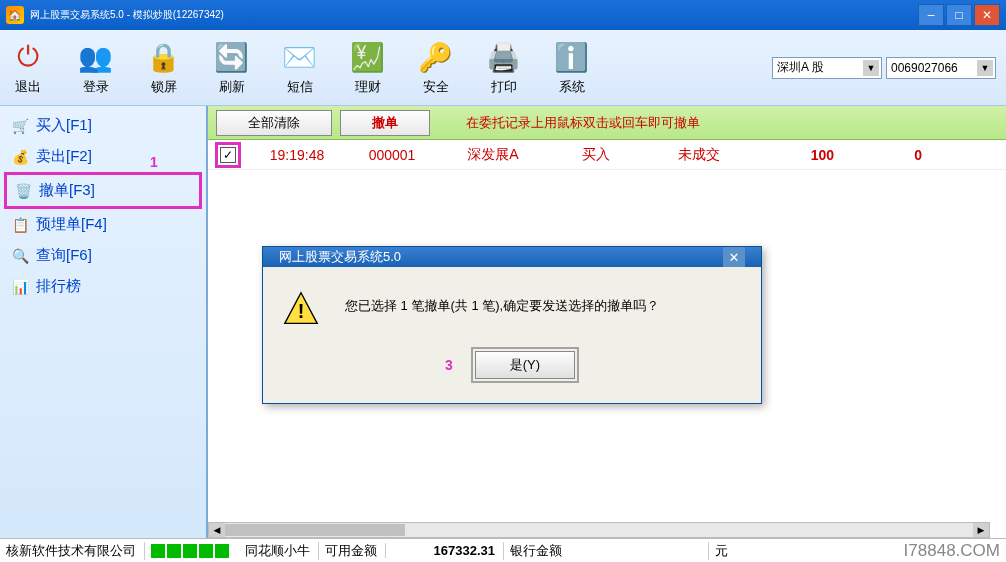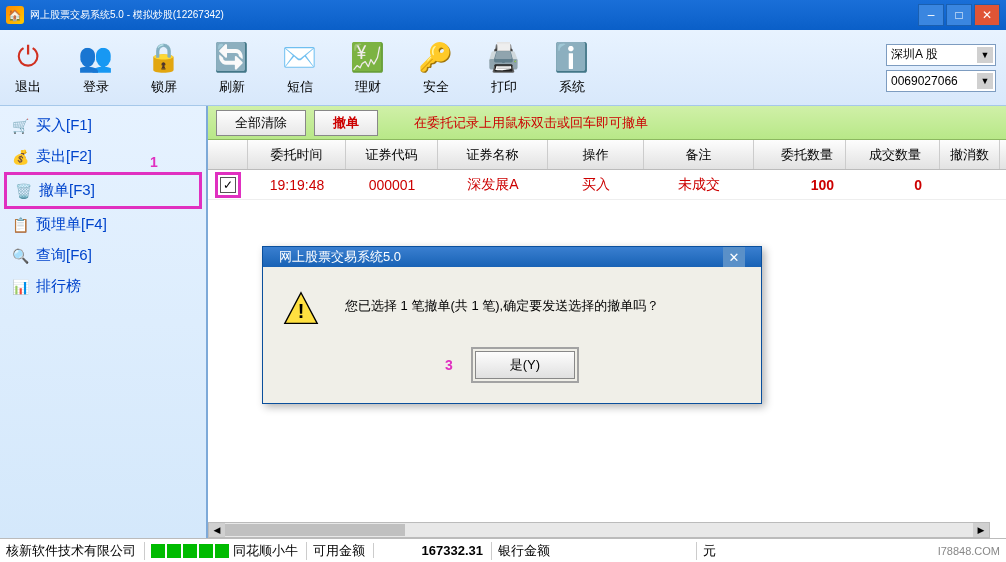--- a/index.html
+++ b/index.html
@@ -9,35 +9,35 @@
 .titlebar .app-icon { width: 18px; height: 18px; margin-right: 6px; background: linear-gradient(135deg,#f80,#fc0); border-radius: 3px; display:flex;align-items:center;justify-content:center;font-size:11px;}
 .titlebar .title-text { flex: 1; font-size: 10px; }
 .winbtns { display: flex; gap: 2px; }
 .winbtn { width: 26px; height: 22px; background: #3a86e0; border: 1px solid #1a5fb0; display:flex;align-items:center;justify-content:center;color:#fff;font-size:12px;cursor:pointer;}
 .winbtn.close { background: #e05536; }
 
 .toolbar { height: 76px; background: linear-gradient(#e8f3ff,#d8e8fb); border-bottom: 1px solid #a6c8ea; display: flex; align-items: center; padding: 4px 10px; gap: 32px; }
 .tbbtn { display:flex; flex-direction:column; align-items:center; gap:2px; cursor:pointer; }
 .tbbtn .ico { width: 36px; height: 36px; display:flex;align-items:center;justify-content:center;font-size:28px; }
 .tbbtn .lbl { font-size: 13px; color: #000; }
-.tb-right { margin-left:auto; display:flex; flex-direction:column; gap:4px; }
+.tb-right { margin-left:auto; display:flex; gap:4px; }
 .tb-right .combo { width: 110px; height: 22px; border: 1px solid #7d9cc0; background:#fff; display:flex;align-items:center;padding:0 4px;font-size:12px;position:relative;}
 .tb-right .combo .dd { position:absolute;right:2px;width:16px;height:16px;background:#d0d0d0;display:flex;align-items:center;justify-content:center;font-size:9px;}
 
 .body { display:flex; height: calc(562px - 30px - 76px - 24px); }
 
 .sidebar { width: 208px; background: linear-gradient(#e6f2ff,#d4e8fb); border-right: 2px solid #7da9d8; padding: 4px; position:relative; }
 .side-item { display:flex; align-items:center; gap:6px; padding: 6px 8px; color: #0044cc; font-size: 15px; cursor:pointer; font-weight:500;}
 .side-item.selected { border: 3px solid #e030c0; }
 .side-item .sico { width:18px;height:18px;display:inline-flex;align-items:center;justify-content:center;font-size:14px;}
 .annot { position:absolute; color:#e030c0; font-weight:bold; font-size:14px;}
 
 .main { flex:1; background:#fff; display:flex; flex-direction:column; position:relative; }
 .actionbar { height: 34px; background: linear-gradient(#d0f0a8,#b8e888); border-bottom:1px solid #8cb860; display:flex;align-items:center;padding:4px 8px;gap:8px;}
-.abtn { padding: 3px 18px; border:1px solid #888; background:linear-gradient(#fdfdfd,#e8e8e8); font-size:13px; cursor:pointer;}
+.abtn { padding: 3px 31px; border:1px solid #888; background:linear-gradient(#fdfdfd,#e8e8e8); font-size:13px; cursor:pointer;}
 .abtn.primary { color:#c00; font-weight:bold;}
 .hint { color:#c00; font-size:13px; margin-left:28px; font-weight:500;}
 
 .thead { height: 30px; background: linear-gradient(#fdfdfd,#e2e2e2); display:flex; border-bottom:1px solid #bbb; font-size:13px; color:#000;font-weight:500;}
 .th { padding:6px 4px; border-right:1px solid #ccc; text-align:center;}
 .trow { display:flex; height: 30px; align-items:center; border-bottom:1px solid #eee; color:#c00; font-size:14px;}
 .td { padding:4px; text-align:center;}
 .td.chk { display:flex;align-items:center;justify-content:center;}
 .chk-box { width:16px;height:16px;border:1px solid #555;background:#fff;display:flex;align-items:center;justify-content:center;font-size:12px;color:#000;}
 .chk-wrap { border:3px solid #e030c0; padding:2px;}
@@ -54,22 +54,22 @@
 .dlg-body { padding: 24px 20px 20px; display:flex; gap:18px; align-items:flex-start;}
 .warn-ico { width:36px;height:36px; }
 .dlg-msg { font-size:13px; padding-top:6px;margin-left:8px;}
 .dlg-btns { display:flex; gap:28px; justify-content:center; padding-bottom:20px;}
 .dbtn { width:100px; height:28px; border:1px solid #888; background:linear-gradient(#fdfdfd,#e0e0e0); font-size:13px; cursor:pointer;}
 .dbtn-wrap.selected { border:2px solid #a3a3a3; padding:2px;}
 
 .statusbar { height:24px; border-top:1px solid #bbb; display:flex; align-items:center; padding:0 6px; font-size:13px; gap:8px;}
 .sig { display:flex; gap:2px;}
 .sig span{width:14px;height:14px;background:#0b0;}
-.stat-group{display:flex;align-items:center;gap:4px;border-left:1px solid #ccc;padding-left:6px;}
-.watermark{margin-left:auto;color:#888;font-size:11px;}
+.stat-group{display:flex;align-items:center;gap:16px;border-left:1px solid #ccc;padding-left:6px;}
+.watermark{margin-left:auto;color:#888;font-size:17px;}
 </style>
 </head>
 <body>
 
 <div class="titlebar">
   <div class="app-icon">🏠</div>
   <div class="title-text">网上股票交易系统5.0 - 模拟炒股(12267342)</div>
   <div class="winbtns">
     <div class="winbtn">–</div>
     <div class="winbtn">□</div>
@@ -154,31 +154,20 @@
       </div>
     <span class="annot" style="left:150px;top:48px;">1</span>
     <span class="annot" style="left:214px;top:124px;">2</span>
   </div>
 
   <div class="main">
     <div class="actionbar">
       <button class="abtn">全部清除</button>
       <button class="abtn primary">撤单</button>
       <span class="hint">在委托记录上用鼠标双击或回车即可撤单</span>
-    </div>
-    <div class="thead">
-      <div class="th col-chk"></div>
-      <div class="th col-time">委托时间</div>
-      <div class="th col-code">证券代码</div>
-      <div class="th col-name">证券名称</div>
-      <div class="th col-op">操作</div>
-      <div class="th col-remark">备注</div>
-      <div class="th col-qty">委托数量</div>
-      <div class="th col-deal">成交数量</div>
-      <div class="th col-cancel">撤消数</div>
     </div>
     <div class="trow">
       <div class="td col-chk chk">
           <span class="chk-wrap">
             <span class="chk-box">✓</span>
           </span>
         </div>
       <div class="td col-time">19:19:48</div>
       <div class="td col-code">000001</div>
       <div class="td col-name">深发展A</div>

